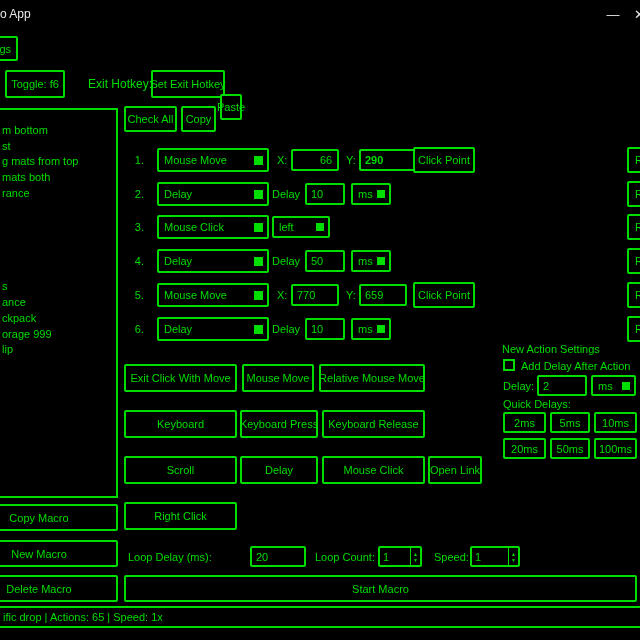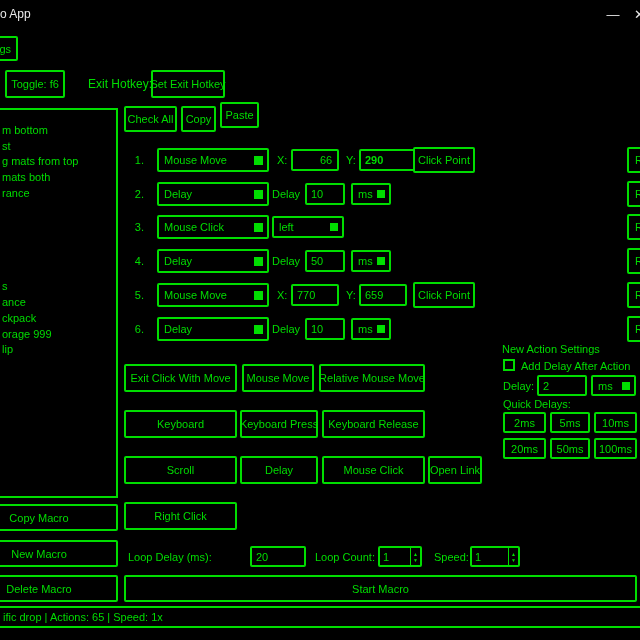--- a/index.html
+++ b/index.html
@@ -60,21 +60,21 @@
     <div class="item">orage 999</div>
     <div class="item">lip</div>
   </div>
 
   <div class="abs btn" style="left:-40px;top:504px;width:158px;height:27px">Copy Macro</div>
   <div class="abs btn" style="left:-40px;top:540px;width:158px;height:27px">New Macro</div>
   <div class="abs btn" style="left:-40px;top:575px;width:158px;height:27px">Delete Macro</div>
 
   <div class="abs btn" style="left:124px;top:106px;width:53px;height:26px">Check All</div>
   <div class="abs btn" style="left:181px;top:106px;width:35px;height:26px">Copy</div>
-  <div class="abs btn" style="left:220px;top:102px;width:39px;height:26px">Paste</div>
+  <div class="abs btn" style="left:220px;top:94px;width:22px;height:26px">Paste</div>
 
   <div class="abs" style="left:0;top:148px;width:700px;height:26px">
     <span class="abs lbl" style="left:128px;top:6px;width:16px;text-align:right">1.</span>
     <div class="abs sel" style="left:157px;top:0;width:112px;height:24px">
       <span>Mouse Move</span>
       <span class="sq"></span>
     </div>
     <span class="abs lbl" style="left:277px;top:6px">X:</span>
     <input class="abs inp" style="left: 291px; top: 1px; width: 48px; height: 22px; padding-left: 27px;" value="66">
     <span class="abs lbl" style="left:346px;top:6px">Y:</span>
@@ -97,21 +97,21 @@
     </div>
     <div class="abs btn" style="left:627px;top:-1px;width:70px;height:26px;justify-content:flex-start;padding-left:6px">R</div>
   </div>
 
   <div class="abs" style="left:0;top:215px;width:700px;height:26px">
     <span class="abs lbl" style="left:128px;top:6px;width:16px;text-align:right">3.</span>
     <div class="abs sel" style="left:157px;top:0;width:112px;height:24px">
       <span>Mouse Click</span>
       <span class="sq"></span>
     </div>
-    <div class="abs sel" style="left:272px;top:1px;width:72px;height:22px">
+    <div class="abs sel" style="left:272px;top:1px;width:58px;height:22px">
       <span>left</span>
       <span class="sq" style="width:8px;height:8px"></span>
     </div>
     <div class="abs btn" style="left:627px;top:-1px;width:70px;height:26px;justify-content:flex-start;padding-left:6px">R</div>
   </div>
 
   <div class="abs" style="left:0;top:249px;width:700px;height:26px">
     <span class="abs lbl" style="left:128px;top:6px;width:16px;text-align:right">4.</span>
     <div class="abs sel" style="left:157px;top:0;width:112px;height:24px">
       <span>Delay</span>

